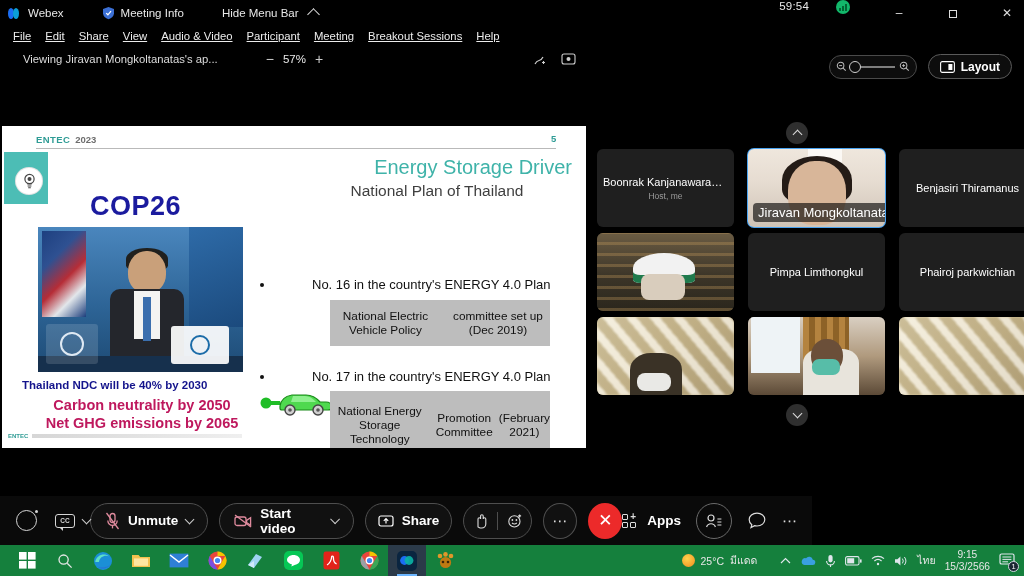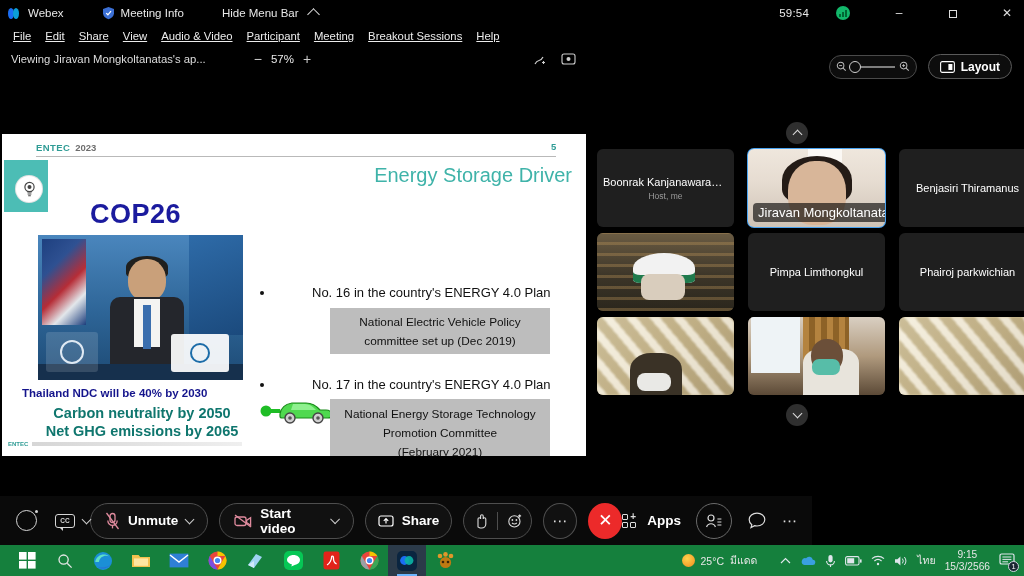--- a/index.html
+++ b/index.html
@@ -23,48 +23,48 @@
   }
   .webex-logo i {
     position: absolute; top: 1px; width: 6px; height: 11px; border-radius: 50%;
     background: #1b6ef3;
   }
   .webex-logo i:nth-child(1) { left: 0; }
   .webex-logo i:nth-child(2) { left: 5px; background: #0b9fd8; }
   .shield-ico { width: 13px; height: 14px; }
   .chev-up { width: 9px; height: 9px; border-left: 1.4px solid #dcdcdc; border-top: 1.4px solid #dcdcdc;
              transform: rotate(45deg); margin-left: 4px; margin-top: 3px; }
-  .tb-right { margin-left: auto; display: flex; align-items: center; height: 26px; gap: 20px; }
+  .tb-right { margin-left: auto; display: flex; align-items: flex-start; height: 26px; gap: 20px; }
   .timer { color: #e9e9e9; font-size: 11.5px; letter-spacing: .2px; }
   .netdot {
     width: 14px; height: 14px; border-radius: 50%; background: #12b76a;
     margin-left: 7px; display: flex; align-items: flex-end; justify-content: center; gap: 1.2px;
     padding-bottom: 3.5px;
   }
   .netdot b { display:block; width: 1.6px; background: #063; }
   .netdot b:nth-child(1){height:3px;} .netdot b:nth-child(2){height:5px;} .netdot b:nth-child(3){height:7px;}
   .wbtn { width: 34px; height: 26px; display: flex; align-items: center; justify-content: center; color: #ddd; font-size: 12px; }
 
   
   .menubar { position: absolute; left: 0; top: 26px; height: 20px; width: 1024px;
              display: flex; align-items: center; padding-left: 6px; gap: 0; }
   .menu-it { color: #ececec; font-size: 11.3px; padding: 0 7px; line-height: 20px; }
   .menu-it span { text-decoration: underline; text-underline-offset: 1px; }
 
   
   .sharebar { position: absolute; left: 0; top: 46px; width: 588px; height: 26px;
               display: flex; align-items: center; }
-  .viewing-label { color: #ddd; font-size: 11.3px; padding-left: 11px; white-space: nowrap; }
+  .viewing-label { color: #ddd; font-size: 11.3px; padding-left: 23px; white-space: nowrap; }
   .zoomctl { display: flex; align-items: center; gap: 9px; margin-left: 48px; }
   .zoomctl .mi, .zoomctl .pl { color: #ccc; font-size: 14px; line-height: 1; cursor: pointer; }
   .zoomctl .pct { color: #eaeaea; font-size: 11.5px; }
   .sharebar .right { margin-left: auto; display: flex; align-items: center; gap: 12px; padding-right: 12px; }
 
   
-  .stage { position: absolute; left: 0; top: 84px; width: 588px; height: 380px; background: #000; }
+  .stage { position: absolute; left: 0; top: 76px; width: 588px; height: 380px; background: #000; }
   .slide { position: absolute; left: 2px; top: 50px; width: 584px; height: 322px; background: #fff; overflow: hidden; }
 
   .ent-head { position: absolute; left: 34px; top: 8px; display: flex; align-items: baseline; gap: 5px; }
   .ent-a { color: #2f9c95; font-size: 9.5px; font-weight: bold; letter-spacing: .4px; }
   .ent-b { color: #6d6d6d; font-size: 9.5px; font-weight: bold; }
   .head-rule { position: absolute; left: 34px; top: 22px; width: 520px; height: 1px; background: #b9b9b9; }
   .pagenum { position: absolute; left: 549px; top: 7px; color: #2f9c95; font-size: 9.5px; font-weight: bold; }
 
   .teal-box { position: absolute; left: 2px; top: 26px; width: 44px; height: 52px; background: #4cbdb5; }
   .bulb-circle { position: absolute; left: 14px; top: 42px; width: 26px; height: 26px; border-radius: 50%;
@@ -97,36 +97,36 @@
              background: #20201e; }
   .ph-body { position: absolute; left: 0; top: 38px; width: 74px; height: 83px; border-radius: 10px 10px 0 0;
              background: #24262c; }
   .ph-shirt { position: absolute; left: 24px; top: 40px; width: 26px; height: 48px; background: #f4f4f2; }
   .ph-tie { position: absolute; left: 33px; top: 46px; width: 8px; height: 44px; background: #3b6fae; }
   .ph-podium { position: absolute; left: 0; bottom: 0; width: 100%; height: 16px; background: #16304d; }
 
   .ndc1 { position: absolute; left: 20px; top: 253px; width: 240px; 
           color: #14148c; font-size: 11.5px; font-weight: bold; }
   .ndc2 { position: absolute; left: 20px; top: 270px; width: 240px; text-align: center;
-          color: #0f766e; font-size: 14.5px; font-weight: bold; line-height: 18px; }
+          color: #be185d; font-size: 14.5px; font-weight: bold; line-height: 18px; }
   .slide-foot { position: absolute; left: 6px; top: 305px; width: 300px; height: 10px;
                 display: flex; align-items: center; gap: 4px; }
   .sf-a { color: #2f9c95; font-size: 6px; font-weight: bold; }
   .sf-b { height: 4px; flex: 1; background: linear-gradient(90deg,#d6d6d6,#efefef); max-width: 210px; }
 
   .title-main { position: absolute; left: 300px; top: 30px; width: 270px; text-align: right;
                 color: #3fb3a9; font-size: 20px; }
   .title-sub  { position: absolute; left: 300px; top: 56px; width: 270px; text-align: center;
                 color: #3f3f3f; font-size: 15.5px; }
 
   .bul { position: absolute; }
   .bul .dot { position: absolute; left: 0; top: 6px; width: 4px; height: 4px; border-radius: 50%; background: #111; }
   .bul .hd { position: absolute; left: 52px; top: 0; color: #111; font-size: 13px; white-space: nowrap; }
   .gbox { position: absolute; background: #bdbdbd; color: #111; font-size: 11.8px; text-align: center;
-          display: flex; flex-direction: column; align-items: center; justify-content: center; gap: 5px; }
+          display: flex; flex-direction: row; align-items: center; justify-content: center; gap: 5px; }
 
   .car { position: absolute; left: 258px; top: 258px; width: 72px; height: 32px; }
 
   
   .rpanel { position: absolute; left: 588px; top: 26px; width: 436px; height: 470px; background: #000; }
   .layoutrow { position: absolute; right: 12px; top: 28px; display: flex; align-items: center; gap: 11px; }
   .zoompill { width: 88px; height: 24px; border: 1px solid #4a4a4a; border-radius: 14px;
               display: flex; align-items: center; justify-content: space-between; padding: 0 6px; background: #0d0d0d; }
   .zp-track { position: relative; flex: 1; height: 2px; background: #7e7e7e; margin: 0 4px; }
   .zp-thumb { position: absolute; left: -2px; top: -5px; width: 12px; height: 12px; border-radius: 50%;
@@ -364,20 +364,21 @@
       <div class="ndc2">
         <div>Carbon neutrality by 2050</div>
         <div>Net GHG emissions by 2065</div>
       </div>
       <div class="slide-foot">
         <span class="sf-a">ENTEC</span>
         <span class="sf-b"></span>
       </div>
 
       <div class="title-main">Energy Storage Driver</div>
+      <div class="title-sub">National Plan of Thailand</div>
 
       <div class="bul" style="left:258px; top:151px; width:320px">
         <span class="dot"></span>
         <span class="hd">No. 16 in the country's ENERGY 4.0 Plan</span>
       </div>
       <div class="gbox" style="left:328px; top:174px; width:220px; height:46px;">
         <div>National Electric Vehicle Policy</div>
         <div>committee set up (Dec 2019)</div>
       </div>
       <div class="car">

